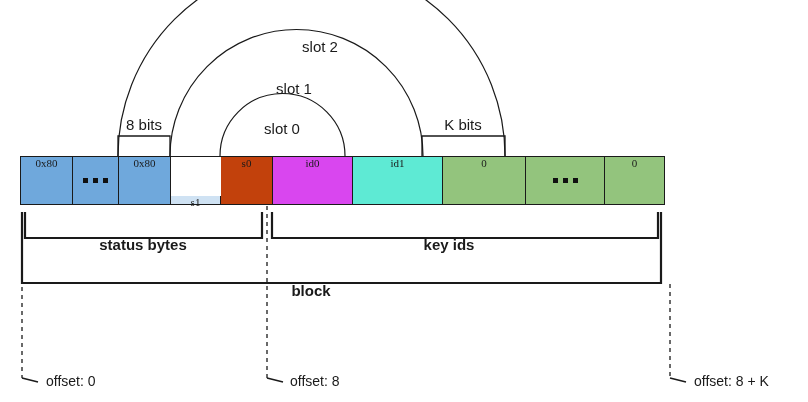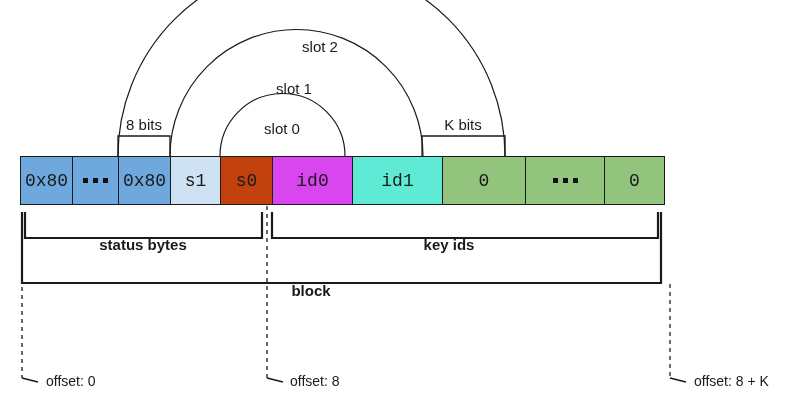--- a/index.html
+++ b/index.html
@@ -74,25 +74,24 @@
     top: 156px;
     height: 49px;
     display: flex;
     box-sizing: border-box;
     border: 1.4px solid #1a1a1a;
   }
   .byte-cell {
     box-sizing: border-box;
     border-right: 1.4px solid #1a1a1a;
     display: flex;
-    align-items: center;
     justify-content: center;
-    font-size: 18px;
+    font-size: 11px;
     color: #1a1a1a;
-    font-family: Liberation Mono, monospace;
+    font-family: Liberation Serif, serif;
     position: relative;
   }
   .byte-cell:last-child {
     border-right: none;
   }
   .cell-ellipsis {
     display: flex;
     align-items: center;
     gap: 5px;
   }
@@ -160,21 +159,21 @@
           <i></i>
           <i></i>
           <i></i>
         </span>
     </div>
 
     <div class="byte-cell" style="width: 52px; background: rgb(111, 168, 220);">
       <span>0x80</span>
     </div>
 
-    <div class="byte-cell" style="width: 50px; background: rgb(207, 226, 243);">
+    <div class="byte-cell" style="width: 50px; background: rgb(207, 226, 243); margin-top: 39px;">
       <span>s1</span>
     </div>
 
     <div class="byte-cell" style="width: 52px; background: #c2410c;">
       <span>s0</span>
     </div>
 
     <div class="byte-cell" style="width: 80px; background: #d946ef;">
       <span>id0</span>
     </div>

